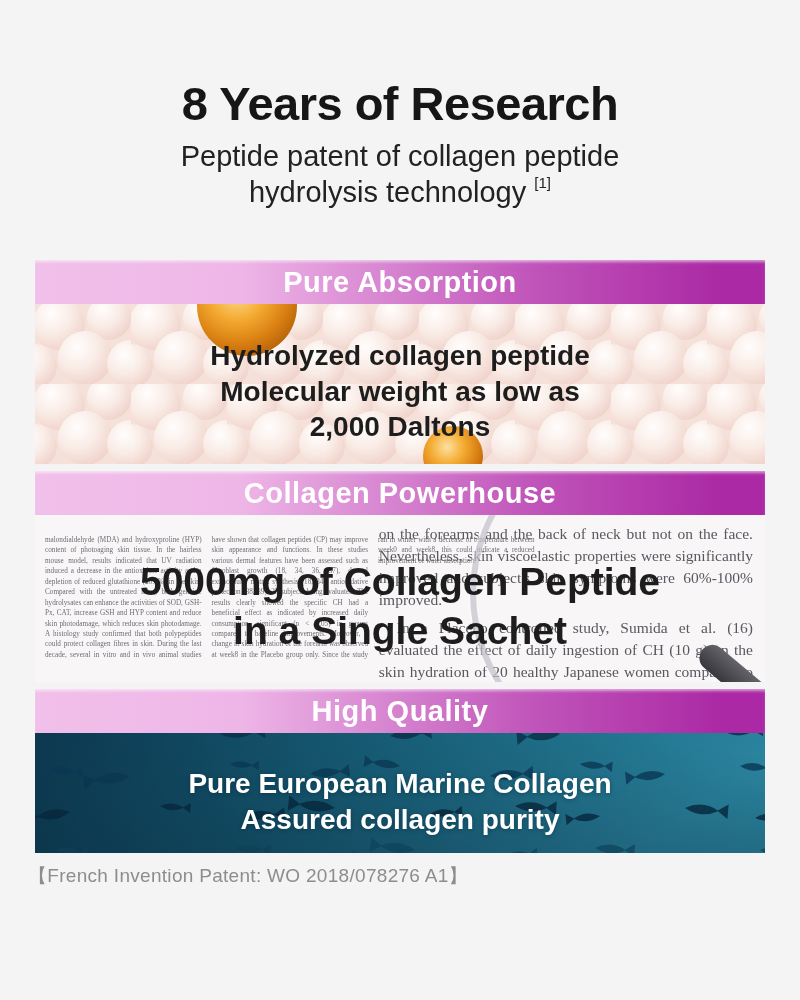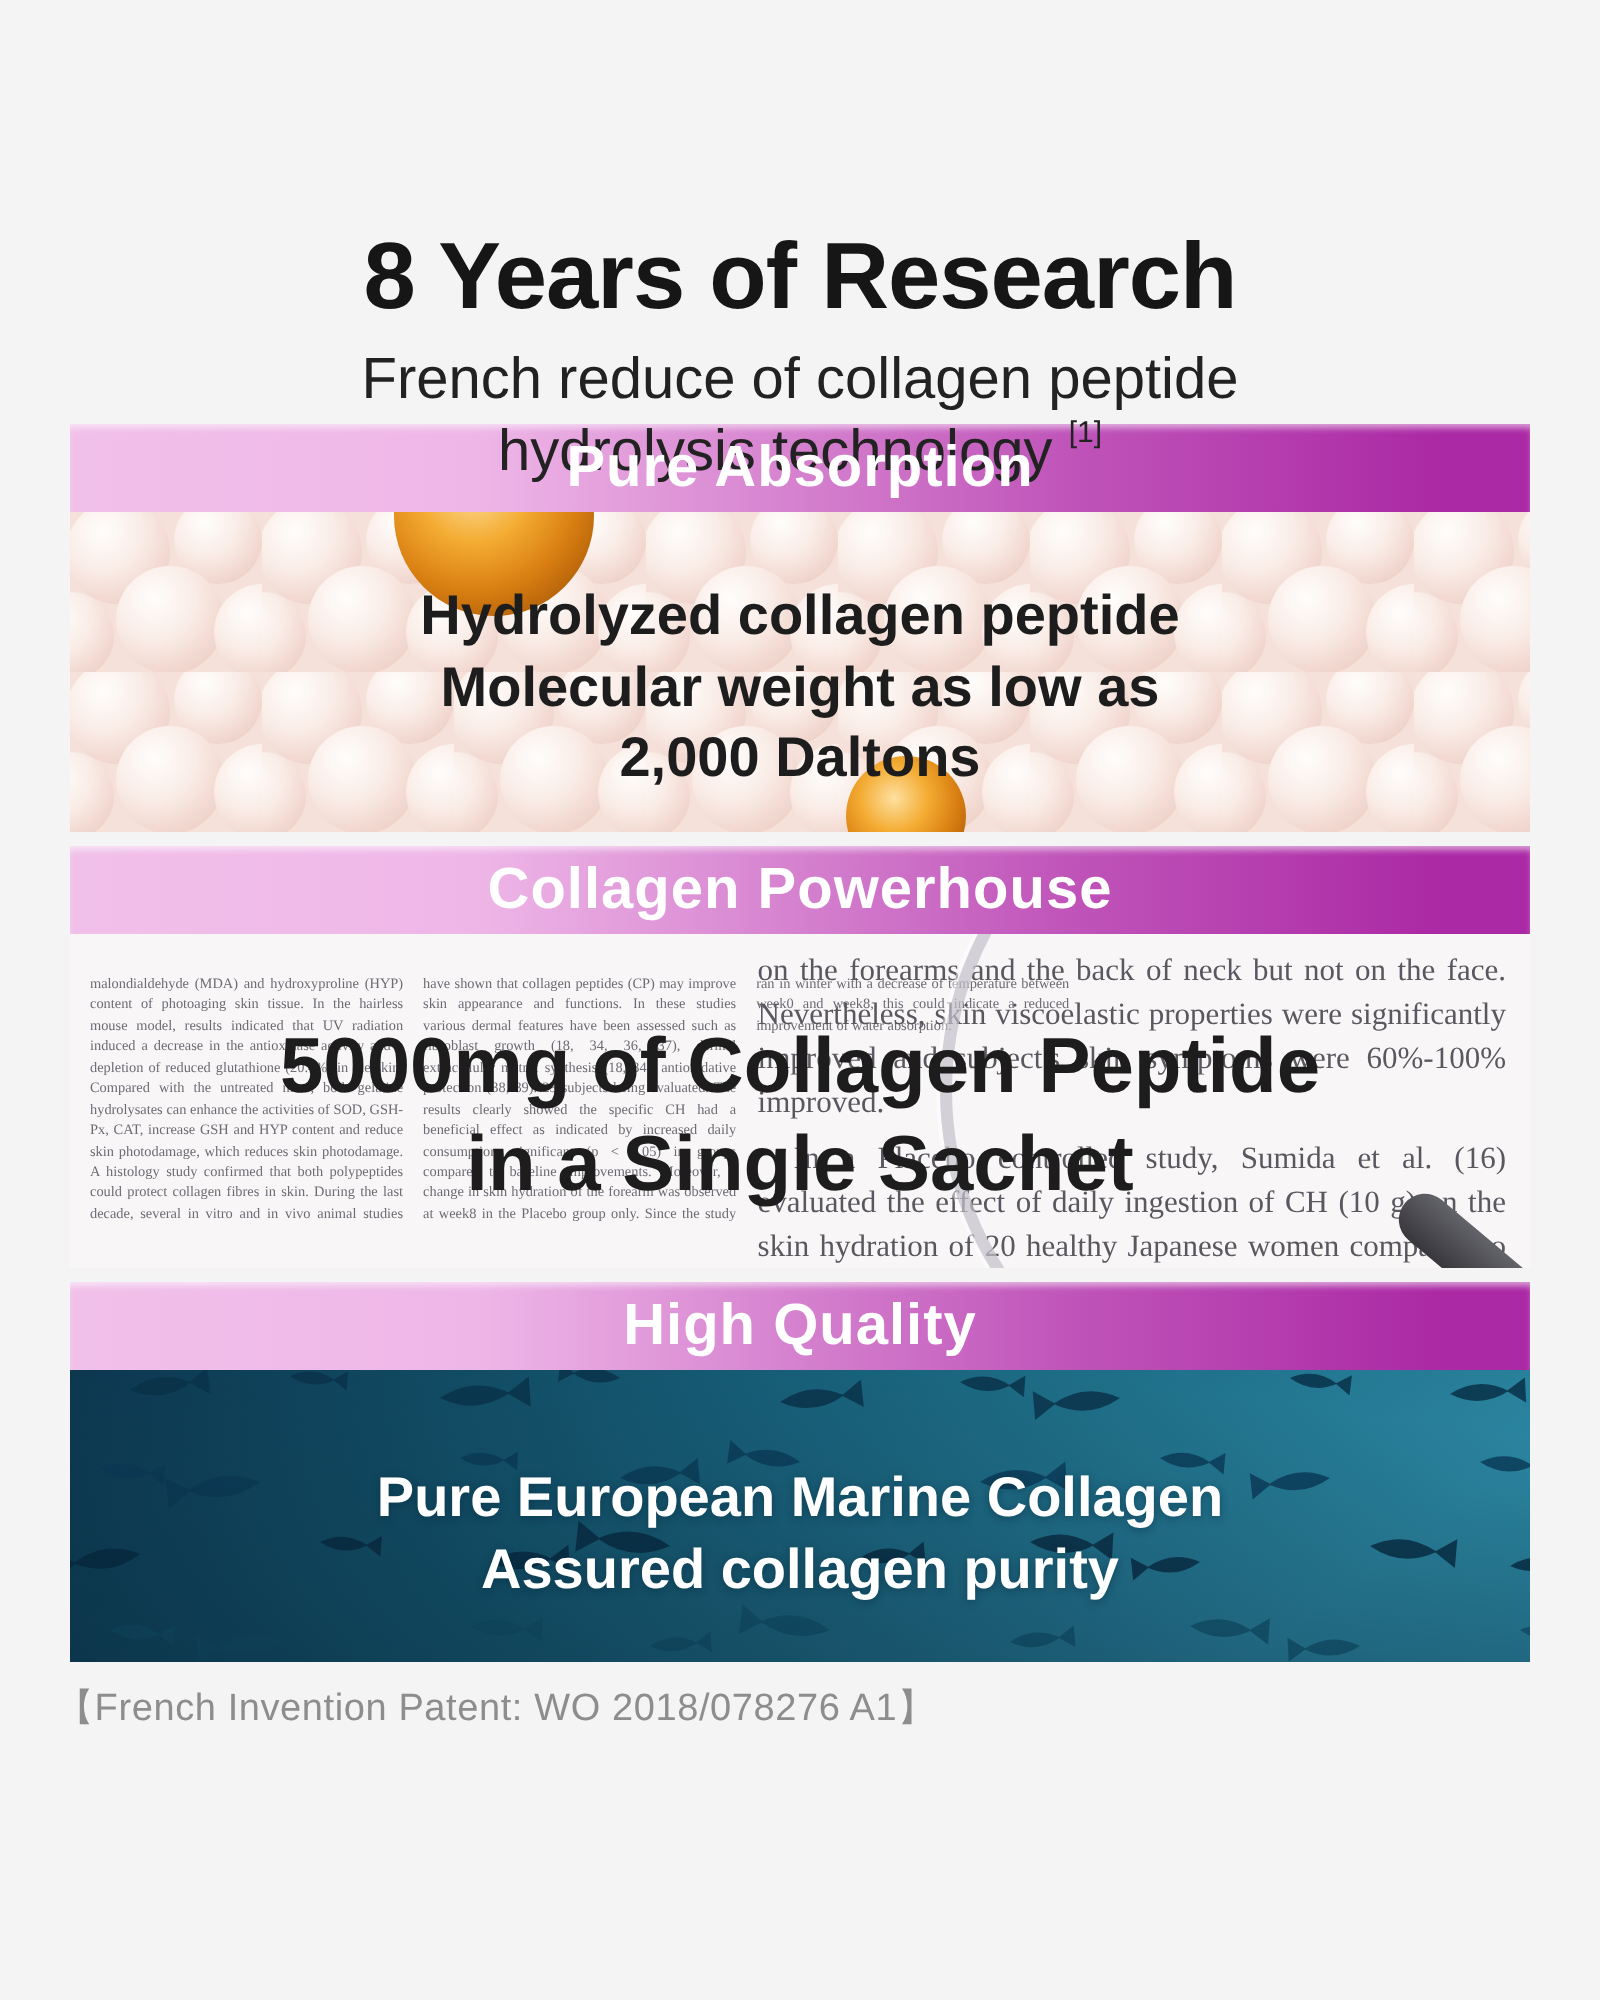--- a/index.html
+++ b/index.html
@@ -1,35 +1,35 @@
 <!DOCTYPE html>
 <html><head>
 <meta charset="utf-8">
 <style>
   * { margin:0; padding:0; box-sizing:border-box; }
   html,body { width:800px; height:1000px; background:#f5f4f5; overflow:hidden;
               font-family:"Liberation Sans", sans-serif; }
 
-  .hero { height:212px; padding-top:110px; text-align:center; }
+  .hero { height:260px; padding-top:76px; text-align:center; }
   .hero-title { font-size:47px; font-weight:700; color:#161616; letter-spacing:-0.5px; }
   .hero-subtitle { margin-top:8px; font-size:29px; color:#222; line-height:1.22; font-weight:400; }
   .hero-subtitle sup { font-size:15px; vertical-align:14px; font-weight:400; }
 
   .block { margin:0 35px 7px 35px; }
   .banner { height:44px; display:flex; align-items:center; justify-content:center;
             background:linear-gradient(90deg,#f1c0ea 0%, #eeb6e7 28%, #c055ba 68%, #ab29a4 94%);
             box-shadow: inset 0 3px 3px -1px rgba(255,255,255,0.55); }
   .banner span { color:#fff; font-size:29px; font-weight:700; letter-spacing:0.5px; }
 
   .body { position:relative; overflow:hidden; }
   .body svg.bg { position:absolute; inset:0; width:100%; height:100%; display:block; }
 
   .body1 { height:160px; }
   .body2 { height:167px; background:#f8f6f7; }
-  .body3 { height:146px; }
+  .body3 { height:120px; }
 
   .overlay { position:absolute; inset:0; display:flex; flex-direction:column;
              align-items:center; justify-content:center; text-align:center; }
   .overlay.dark div { color:#1d1d1d; }
   .ov1 { padding-top:15px; }
   .ov1 div { font-size:28px; font-weight:700; line-height:1.28; }
   .ov2 { padding-top:16px; }
   .ov2 div { font-size:39px; font-weight:700; line-height:1.24; }
   .ov3 { padding-top:18px; }
   .ov3 div { color:#fff; font-size:28px; font-weight:700; line-height:1.3;
@@ -54,21 +54,21 @@
   .footer { margin:10px 0 0 28px; font-size:19px; color:#8d8d8d; letter-spacing:0.3px; }
 </style>
 </head>
 <body>
 
 <div>
 
   <div class="hero">
     <div class="hero-title">8 Years of Research</div>
     <div class="hero-subtitle">
-      <div>French reduce of collagen peptide</div>
+      <div>Peptide patent of collagen peptide</div>
       <div><span>hydrolysis technology</span> <sup>[1]</sup></div>
     </div>
   </div>
 
   <div class="block">
     <div class="banner">
       <span>Pure Absorption</span>
     </div>
     <div class="body body1">
       <svg class="bg" viewBox="0 0 730 160" preserveAspectRatio="xMidYMid slice">

